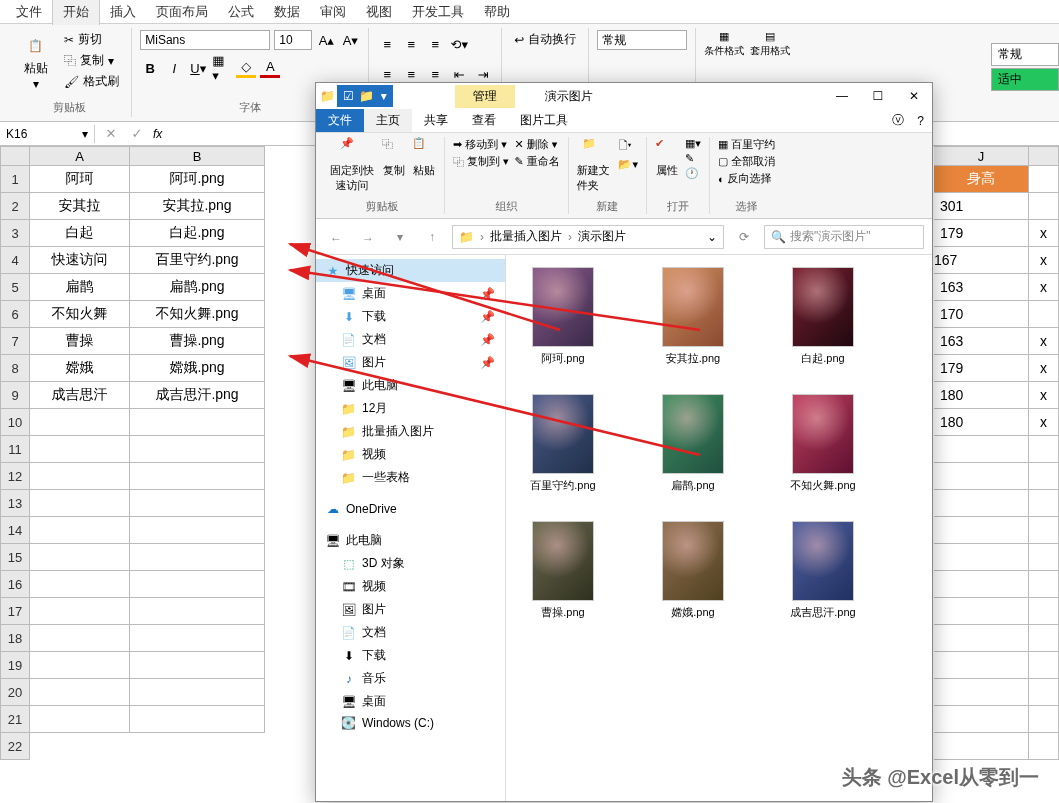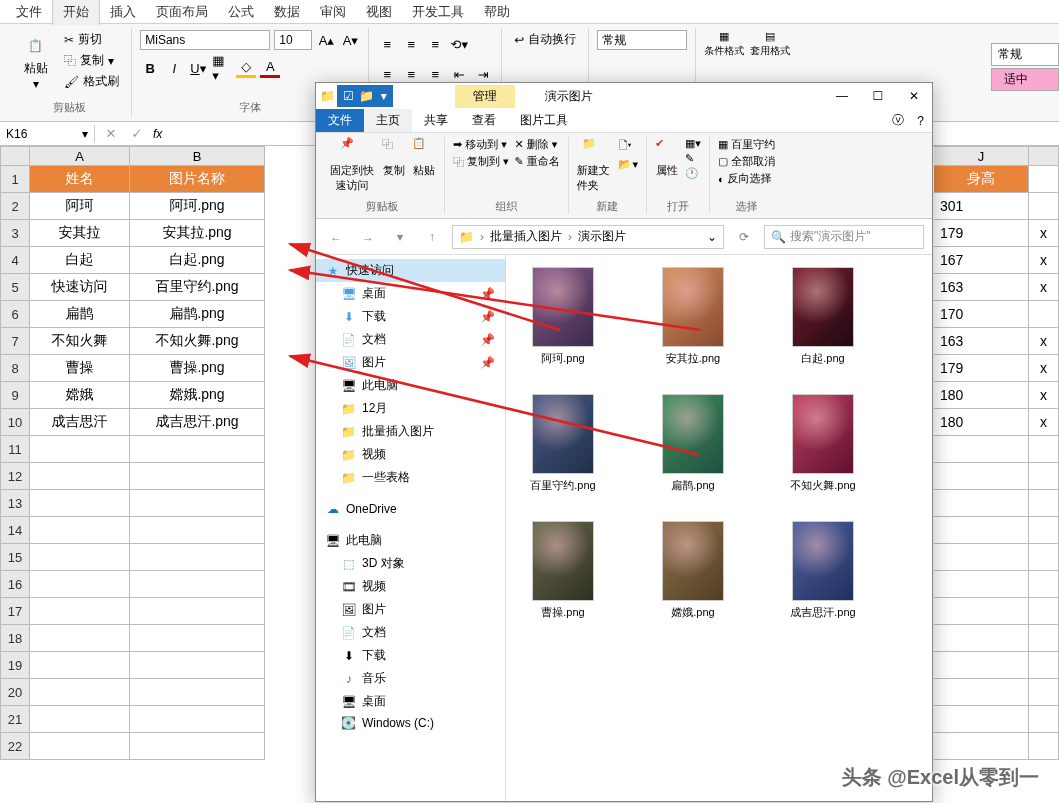--- a/index.html
+++ b/index.html
@@ -93,21 +93,21 @@
 .thumb.t8 { background: linear-gradient(135deg,#907050,#504020); }
 .thumb.t9 { background: linear-gradient(135deg,#5060a0,#203060); }
 .file-label { font-size: 11px; text-align: center; }
 
 
 .arrows { position: absolute; left: 0; top: 0; width: 1059px; height: 803px; pointer-events: none; }
 
 
 .style-box { position: absolute; right: 0; top: 43px; width: 68px; }
 .style-dd { border: 1px solid #aaa; background: #fff; padding: 2px 6px; font-size: 12px; margin-bottom: 2px; }
-.style-opt { background: #f9a8d4; padding: 2px 12px; font-size: 12px; border: 1px solid #aaa; }
+.style-opt { background: #22c55e; padding: 2px 6px; font-size: 12px; border: 1px solid #aaa; }
 
 .watermark { position: absolute; right: 20px; bottom: 12px; font-size: 20px; color: rgba(80,80,80,.85); font-weight: bold; text-shadow: 0 0 4px #fff, 0 0 4px #fff; }
 
 .ribbon-right-pad { display: flex; gap: 6px; align-items: center; }
 .ribbon-ic-stack { display: flex; flex-direction: column; align-items: center; gap: 1px; font-size: 11px; }
 </style>
 </head>
 <body>
 
 <div class="menubar">
@@ -269,24 +269,20 @@
         <div class="rowhdr">22</div>
       </div>
   </div>
   <div class="cols">
     <div class="colhdrs">
       <div class="colhdr colA">A</div>
       <div class="colhdr colB">B</div>
     </div>
     <div id="rowsAB">
         <div class="row">
-          <div class="cell colA hdr">姓名</div>
-          <div class="cell colB hdr">图片名称</div>
-        </div>
-        <div class="row">
           <div class="cell colA">阿珂</div>
           <div class="cell colB">阿珂.png</div>
         </div>
         <div class="row">
           <div class="cell colA">安其拉</div>
           <div class="cell colB">安其拉.png</div>
         </div>
         <div class="row">
           <div class="cell colA">白起</div>
           <div class="cell colB">白起.png</div>
@@ -380,21 +376,21 @@
         </div>
         <div class="row">
           <div class="cell colJ" style="justify-content:flex-start;padding-left:6px">301</div>
           <div class="cell" style="width:30px"></div>
         </div>
         <div class="row">
           <div class="cell colJ" style="justify-content:flex-start;padding-left:6px">179</div>
           <div class="cell" style="width:30px">x</div>
         </div>
         <div class="row">
-          <div class="cell colJ" style="justify-content:flex-start;padding-left:6px">167</div>
+          <div class="cell colJ" style="justify-content:flex-start;">167</div>
           <div class="cell" style="width:30px">x</div>
         </div>
         <div class="row">
           <div class="cell colJ" style="justify-content:flex-start;padding-left:6px">163</div>
           <div class="cell" style="width:30px">x</div>
         </div>
         <div class="row">
           <div class="cell colJ" style="justify-content:flex-start;padding-left:6px">170</div>
           <div class="cell" style="width:30px"></div>
         </div>

